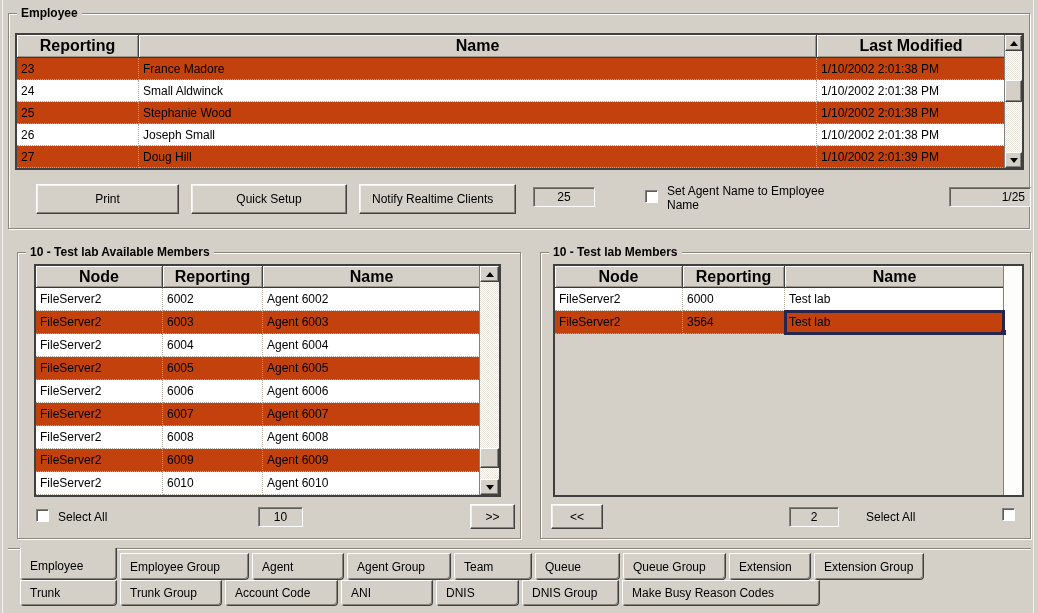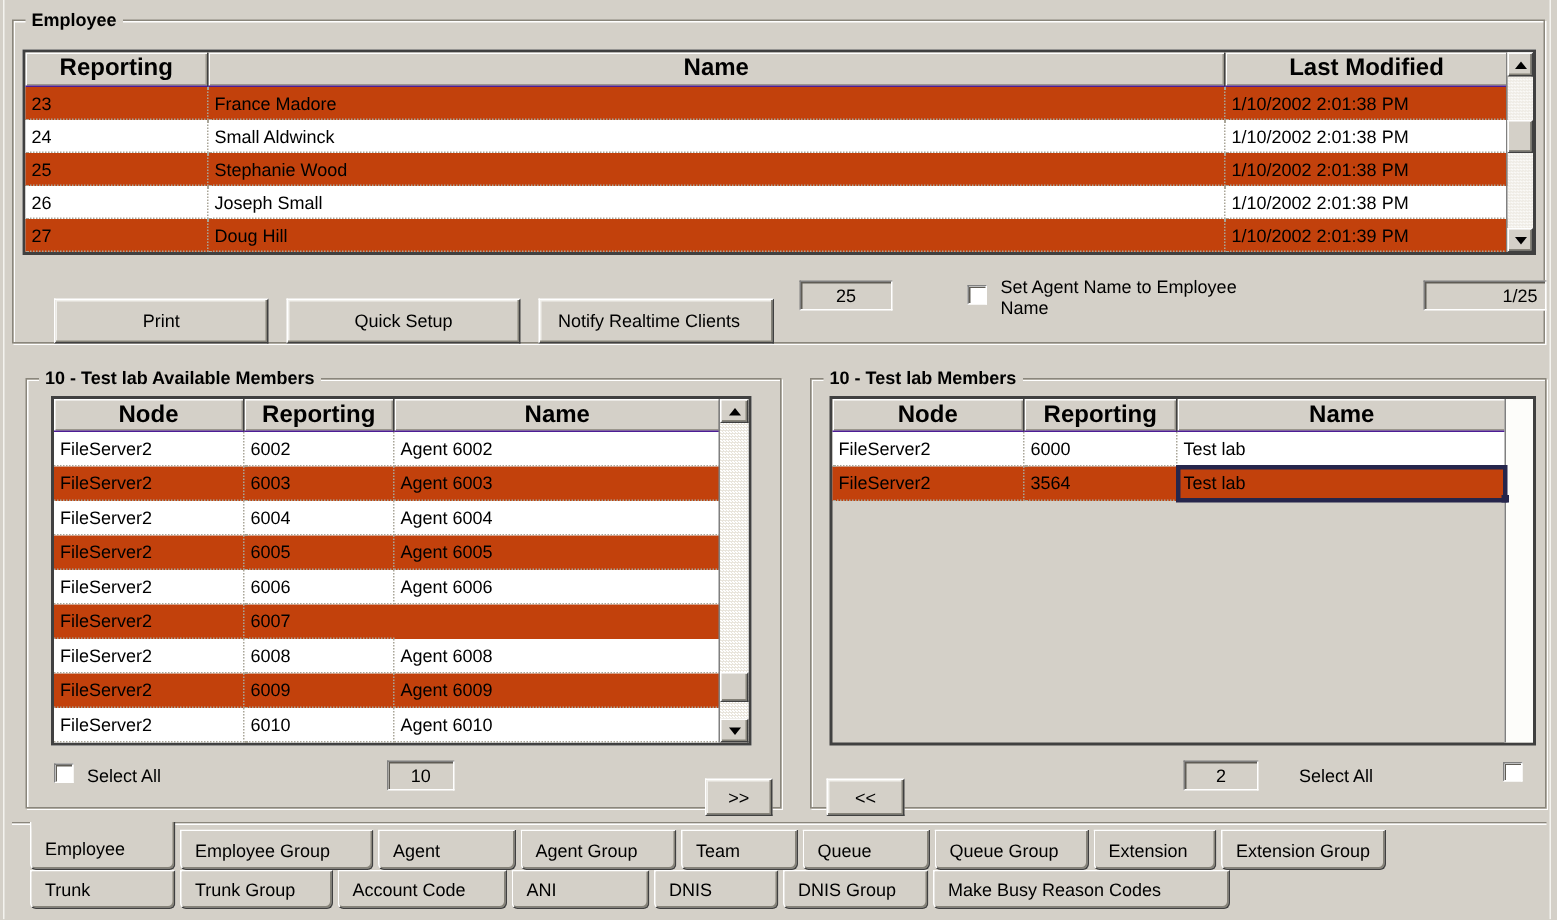--- a/index.html
+++ b/index.html
@@ -57,21 +57,21 @@
         box-shadow:inset -1px -1px 0 #868379;display:flex;align-items:center;justify-content:center;box-sizing:border-box;}
   .sbtn.up{top:0;} .sbtn.down{bottom:0;}
   .sthumb{position:absolute;left:0;width:100%;background:#D4D0C8;border:1px solid;border-color:#ffffff #404040 #404040 #ffffff;
           box-shadow:inset -1px -1px 0 #868379;box-sizing:border-box;}
   .tri-up{width:0;height:0;border-left:4px solid transparent;border-right:4px solid transparent;border-bottom:5px solid #000;}
   .tri-down{width:0;height:0;border-left:4px solid transparent;border-right:4px solid transparent;border-top:5px solid #000;}
 
   
   .btn{position:absolute;background:#D4D0C8;border:1px solid;border-color:#ffffff #404040 #404040 #ffffff;
        box-shadow:inset -1px -1px 0 #868379, inset 1px 1px 0 #f1f0ec;font-size:12px;display:flex;align-items:center;justify-content:center;
-       box-sizing:border-box;cursor:default;margin-top:15px;}
+       box-sizing:border-box;cursor:default;}
   .btn.left-text{justify-content:flex-start;padding-left:12px;text-align:left;line-height:14px;}
   .fieldbox{position:absolute;height:20px;background:#D4D0C8;border:1px solid;border-color:#808080 #ffffff #ffffff #808080;
        box-shadow:inset 1px 1px 0 #5f5c55;font-size:12px;display:flex;align-items:center;justify-content:center;box-sizing:border-box;}
   .fieldbox.right{justify-content:flex-end;padding-right:5px;}
   .cb{position:absolute;width:13px;height:13px;background:#ffffff;border:1px solid;border-color:#808080 #ffffff #ffffff #808080;
       box-shadow:inset 1px 1px 0 #5f5c55;box-sizing:border-box;}
   .label{position:absolute;font-size:12px;line-height:14px;}
 
   
   .hline{position:absolute;left:8px;width:1023px;top:548px;height:0;border-top:1px solid #8a867c;border-bottom:1px solid #ffffff;z-index:1;}
@@ -187,20 +187,21 @@
             <div class="td">Agent 6005</div>
           </div>
           <div class="tr">
             <div class="td">FileServer2</div>
             <div class="td">6006</div>
             <div class="td">Agent 6006</div>
           </div>
           <div class="tr alt">
             <div class="td">FileServer2</div>
             <div class="td">6007</div>
+            <div class="td">Agent 6007</div>
           </div>
           <div class="tr">
             <div class="td">FileServer2</div>
             <div class="td">6008</div>
             <div class="td">Agent 6008</div>
           </div>
           <div class="tr alt">
             <div class="td">FileServer2</div>
             <div class="td">6009</div>
             <div class="td">Agent 6009</div>

